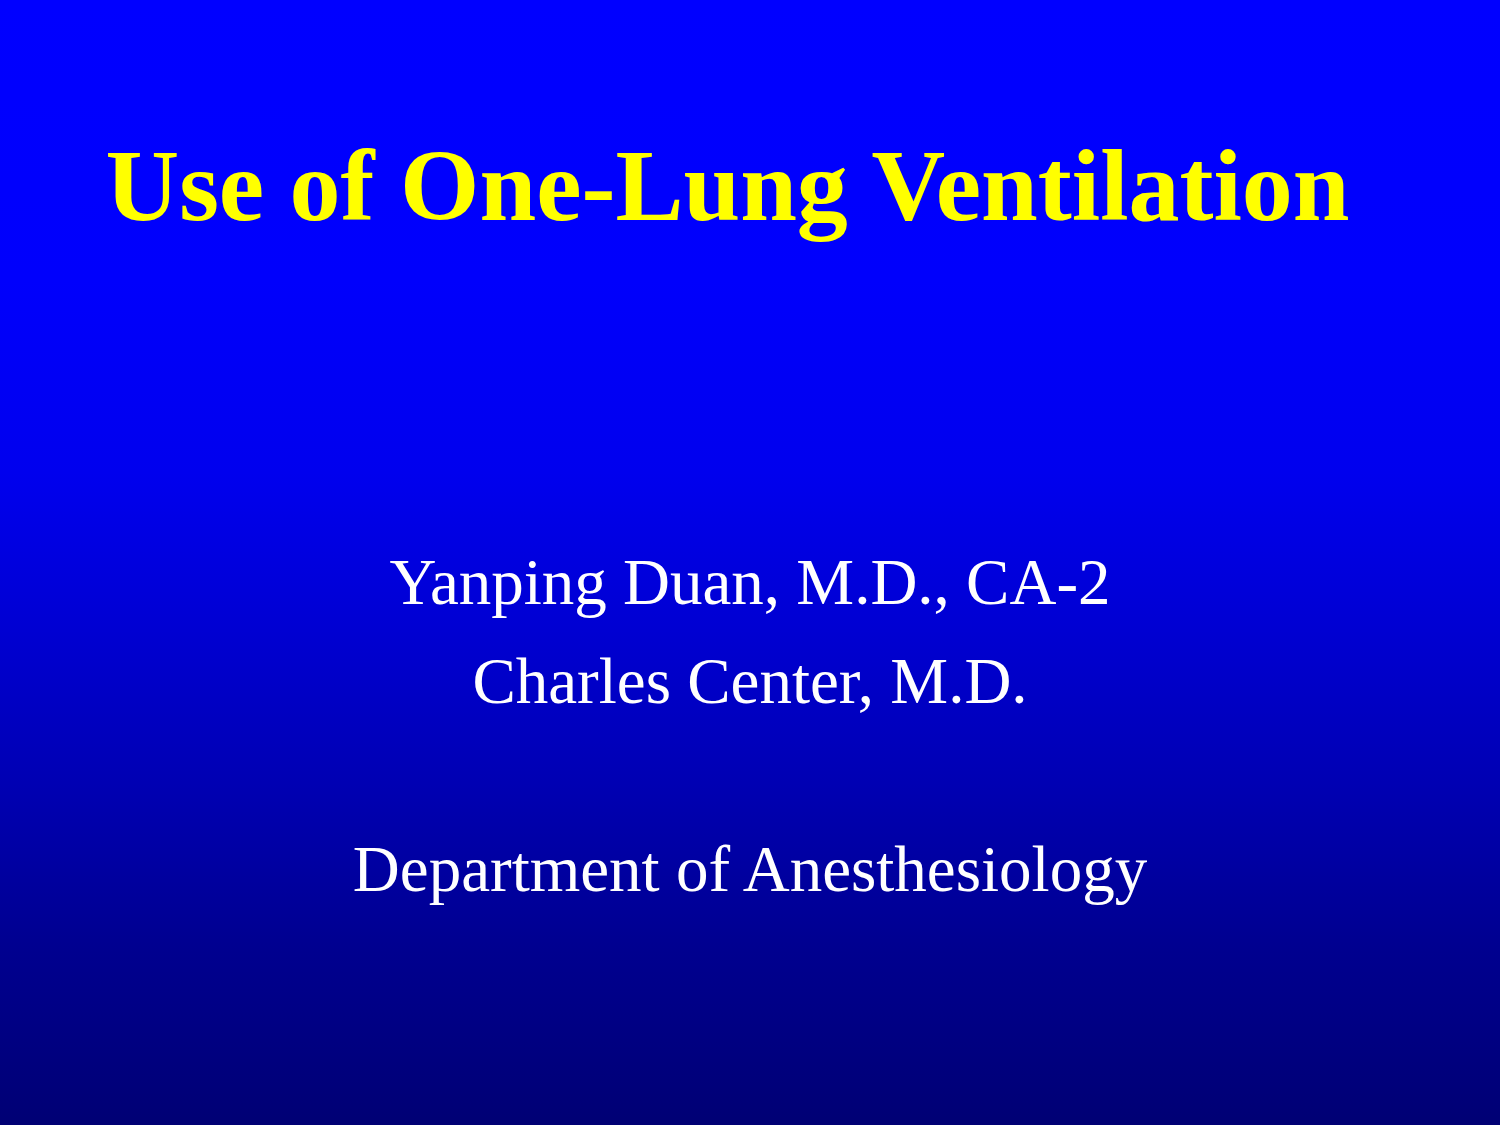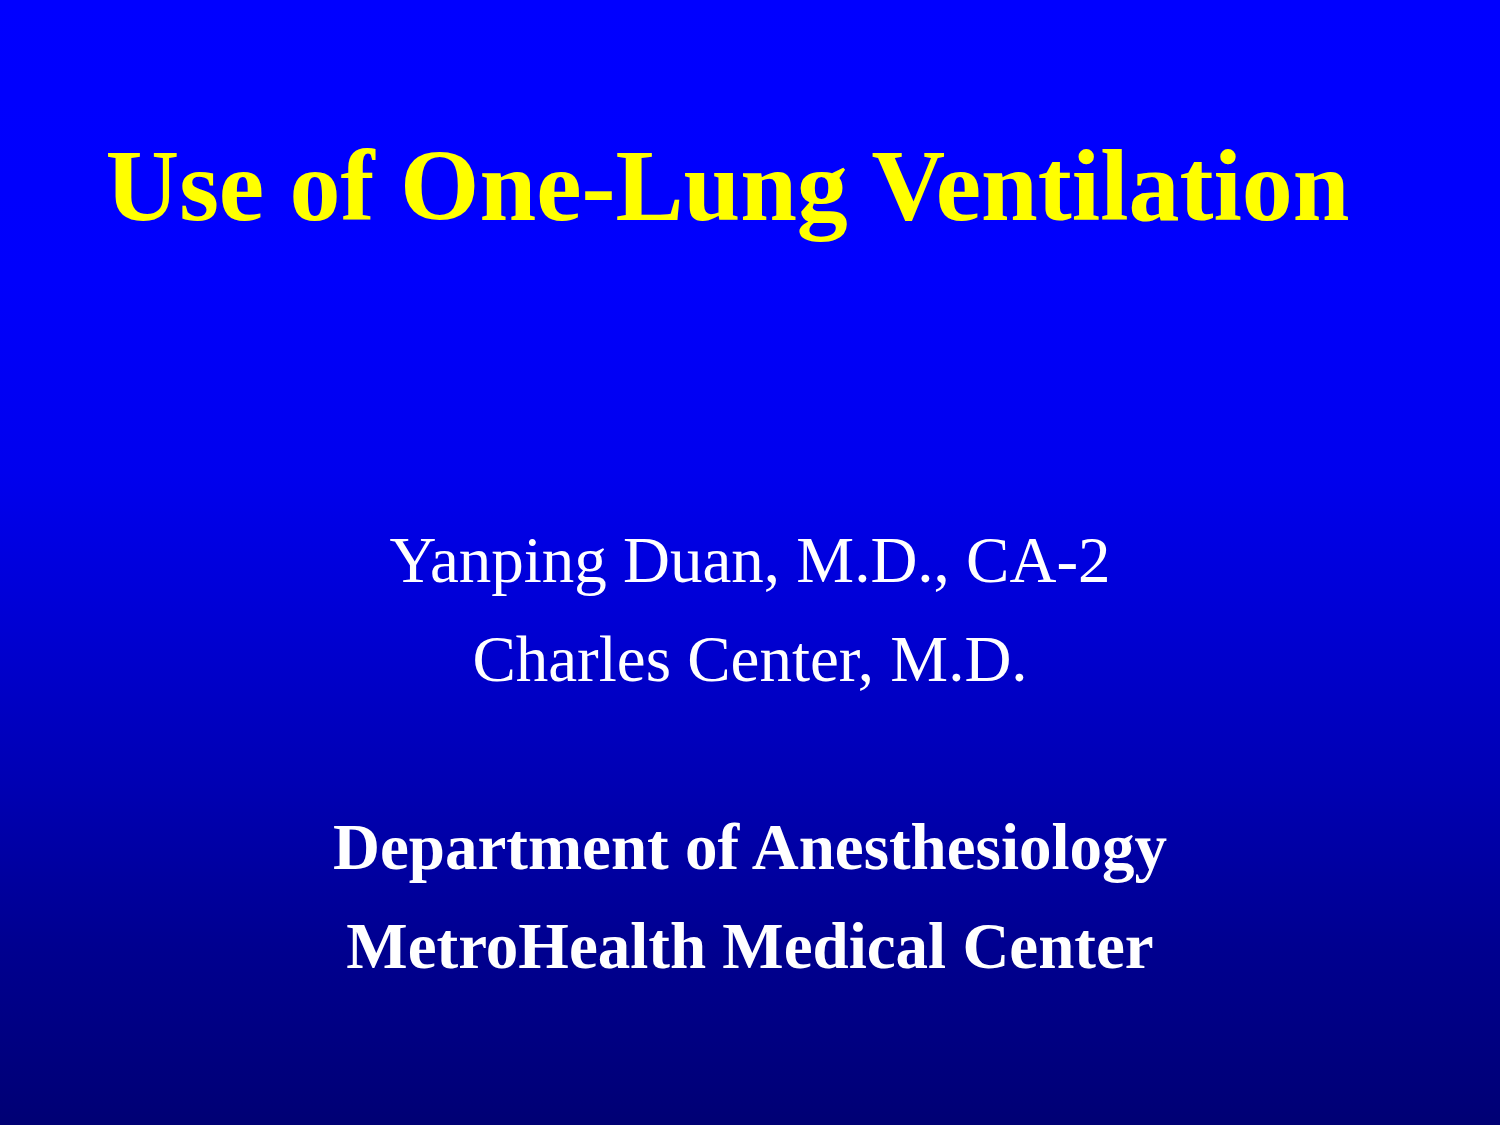--- a/index.html
+++ b/index.html
@@ -37,36 +37,35 @@
     font-weight: bold;
     line-height: 112px;
     letter-spacing: 0px;
   }
   .title-line {
     display: block;
     white-space: nowrap;
   }
   .body-text {
     position: absolute;
-    top: 511px;
+    top: 533px;
     left: 0;
     width: 100%;
     text-align: center;
     color: #FFFFFF;
     font-size: 65px;
     font-weight: normal;
     line-height: 99px;
   }
   .text-group {
     margin: 0;
     padding: 0;
   }
   .affiliation {
     margin-top: 89px;   
-    font-weight: bold;
   }
   .text-line {
     display: block;
     white-space: nowrap;
   }
 </style>
 </head>
 <body>
 
 <div class="slide">
@@ -77,18 +76,17 @@
 
   <div class="body-text">
 
     <div class="text-group authors">
       <span class="text-line">Yanping Duan, M.D., CA-2</span>
       <span class="text-line">Charles Center, M.D.</span>
     </div>
 
     <div class="text-group affiliation">
       <span class="text-line">Department of Anesthesiology</span>
-      <span class="text-line">MetroHealth Medical Center</span>
     </div>
 
   </div>
 
 </div>
 
 </body></html>

